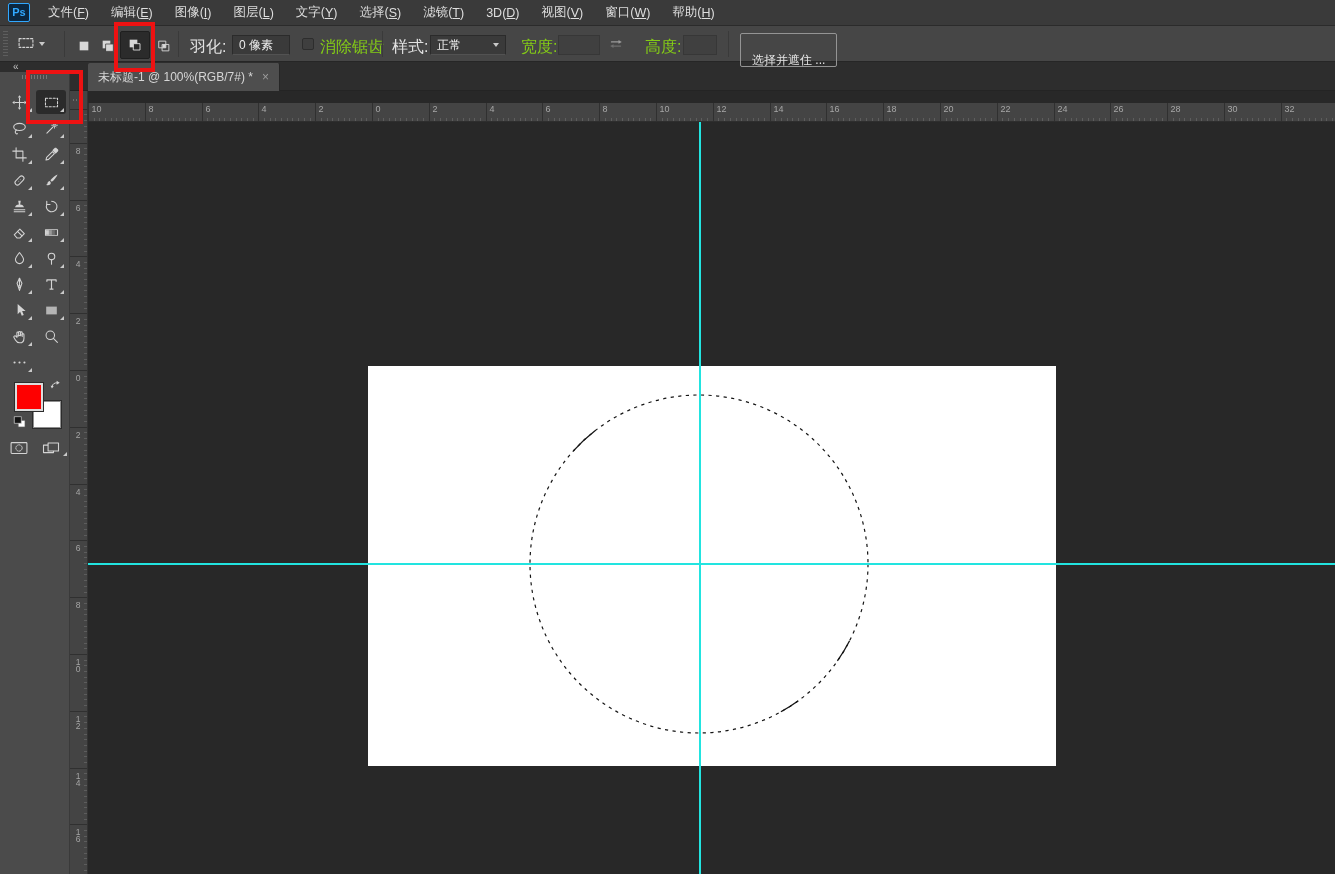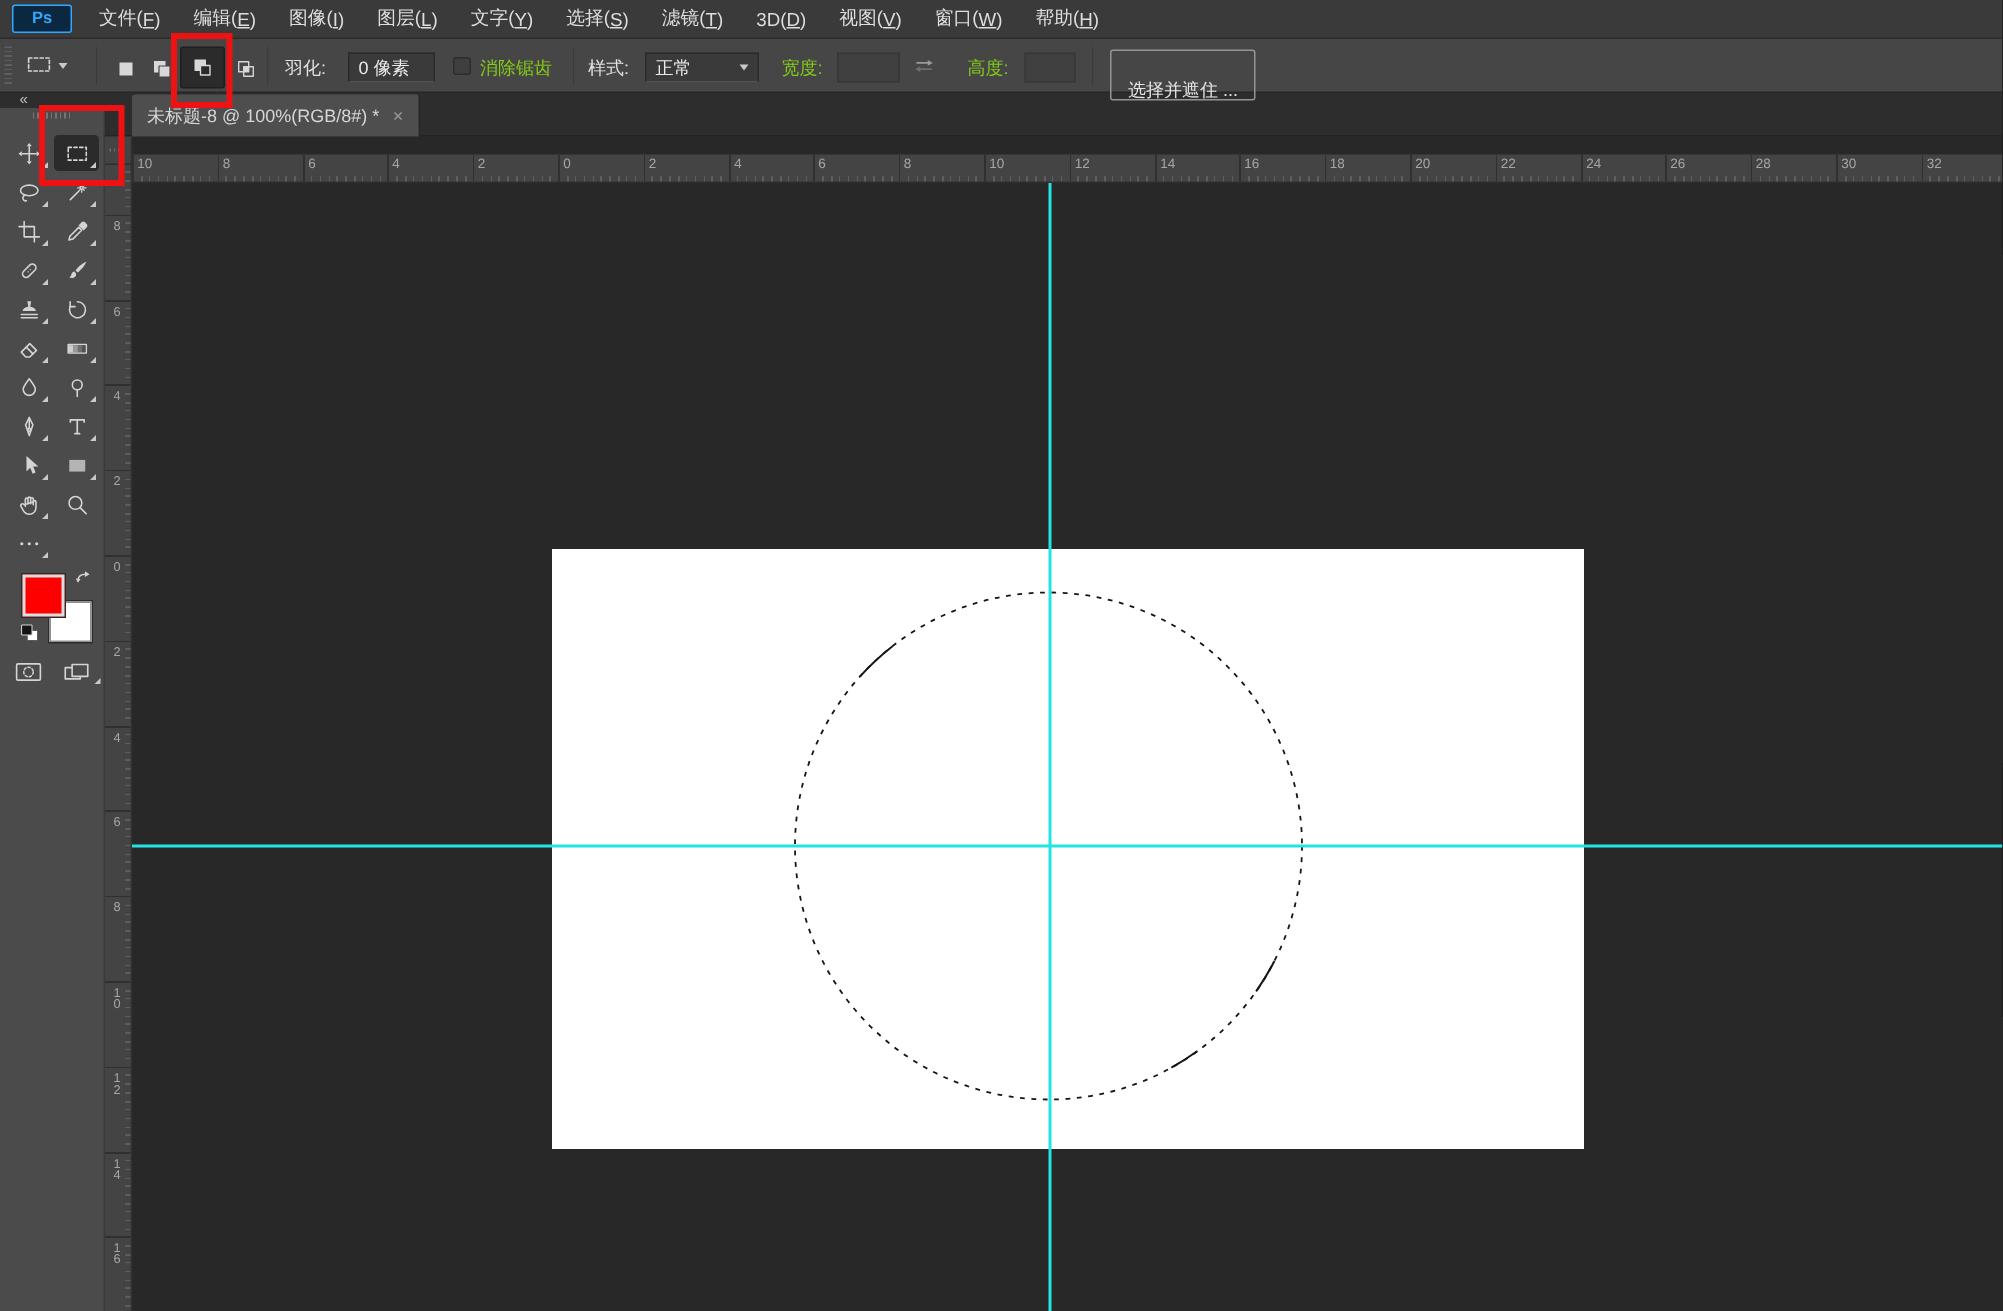--- a/index.html
+++ b/index.html
@@ -3,34 +3,34 @@
 <meta charset="utf-8">
 <style>
   * { margin:0; padding:0; box-sizing:border-box; }
   html,body { background:#1a1a1a; }
   body { font-family:"Liberation Sans","DejaVu Sans",sans-serif; }
   #app { position:relative; width:1335px; height:874px; overflow:hidden; background:#282828; color:#dcdcdc; font-size:12px; }
   .abs { position:absolute; }
 
   
   #menubar { position:absolute; left:0; top:0; width:1335px; height:26px; background:#3a3a3a; border-bottom:1px solid #2b2b2b; display:flex; align-items:center; z-index:5; }
-  #ps-logo { width:40px; height:19px; margin:0 7px 0 8px; border:1px solid #31a8ff; border-radius:2px; background:#0c2740; color:#31a8ff; font-size:11px; font-weight:bold; text-align:center; line-height:17px; }
+  #ps-logo { width:22px; height:19px; margin:0 7px 0 8px; border:1px solid #31a8ff; border-radius:2px; background:#0c2740; color:#31a8ff; font-size:11px; font-weight:bold; text-align:center; line-height:17px; }
   #menu-items { display:flex; height:100%; }
   .menu-item { padding:0 11px; font-size:12.5px; color:#dedede; cursor:default; height:100%; display:flex; align-items:center; }
   .menu-item .u { text-decoration:underline; text-underline-offset:1px; }
 
   
   #optionsbar { position:absolute; left:0; top:26px; width:1335px; height:36px; background:#464646; border-bottom:1px solid #262626; z-index:5; }
   .obar-grip { position:absolute; left:3px; top:5px; width:5px; height:26px; background:repeating-linear-gradient(180deg,#5e5e5e 0 1px,transparent 1px 3px); }
   #preset-box { position:absolute; left:14px; top:7px; width:46px; height:22px; display:flex; align-items:center; gap:4px; padding-left:3px; }
   .chev-down { width:0; height:0; border-left:3.5px solid transparent; border-right:3.5px solid transparent; border-top:4px solid #c9c9c9; }
   .sep { position:absolute; top:5px; width:1px; height:26px; background:#585858; border-right:1px solid #3a3a3a; }
   .mode-btn { position:absolute; top:8px; width:24px; height:24px; display:flex; align-items:center; justify-content:center; border-radius:2px; }
   .mode-btn.active { top:5px; width:30px; height:28px; background:#2b2b2b; border:1px solid #1f1f1f; }
-  .ob-label { position:absolute; top:11px; font-size:12px; color:#e2e2e2; }
+  .ob-label { position:absolute; top:11px; font-size:16px; color:#e2e2e2; }
   .ob-label.dis { color:#84cc16; }
   .ob-input { position:absolute; top:9px; height:20px; line-height:18px; padding:0 6px; font-size:12px; color:#ececec; background:#3a3a3a; border:1px solid #2b2b2b; border-bottom-color:#525252; }
   .ob-input.dis { background:#404040; border-color:#373737; color:#7d7d7d; }
   .checkbox { position:absolute; left:302px; top:12px; width:12px; height:12px; background:#3f3f3f; border:1px solid #2d2d2d; border-radius:2px; }
   #style-dd { position:absolute; left:430px; top:9px; width:76px; height:20px; background:#3a3a3a; border:1px solid #2b2b2b; border-bottom-color:#525252; display:flex; align-items:center; justify-content:space-between; padding:0 6px; font-size:12px; color:#ececec; }
   #sm-btn { position:absolute; left:740px; top:7px; height:23px; padding:16px 11px; border:1px solid #949494; border-radius:2px; background:transparent; color:#e4e4e4; font-size:12px; line-height:21px; }
 
   
   #toolbar { position:absolute; left:0; top:62px; width:70px; height:812px; background:#4b4b4b; border-right:1px solid #3a3a3a; z-index:4; }
   #toolbar-header { position:absolute; left:0; top:0; width:70px; height:10px; background:#2d2d2d; color:#c0c0c0; font-size:10px; line-height:9px; padding-left:13px; letter-spacing:1px; }
@@ -373,21 +373,21 @@
     <span id="screen-mode" style="position: absolute;"><svg viewBox="0 0 24 24" width="20" height="20">
           <g fill="none" stroke="#d4d4d4" stroke-width="1.5" stroke-linecap="round" stroke-linejoin="round">
             <rect x="3" y="8.5" width="12" height="9" stroke-width="1.3"></rect>
             <rect x="8.5" y="6" width="12.5" height="9.5" fill="#4b4b4b" stroke-width="1.3"></rect>
           </g>
         </svg><i class="fly" style="position:absolute;right:0;bottom:0"></i></span>
   </div>
 
   <div id="tabbar">
     <div id="doc-tab">
-      <span>未标题-8 @ 100%(RGB/8#) *</span>
+      <span>未标题-1 @ 100%(RGB/7#) *</span>
       <span id="tab-close">×</span>
     </div>
   </div>
 
   <div id="ruler-corner">
       <i></i>
     </div>
   <div id="hruler"><svg width="1247" height="19" shape-rendering="crispEdges" font-family="Liberation Sans, DejaVu Sans, sans-serif">
         <line x1="0.5" y1="0" x2="0.5" y2="19" stroke="#303030"></line>
         <text x="3.5" y="9" fill="#a6a6a6" font-size="9">10</text>

